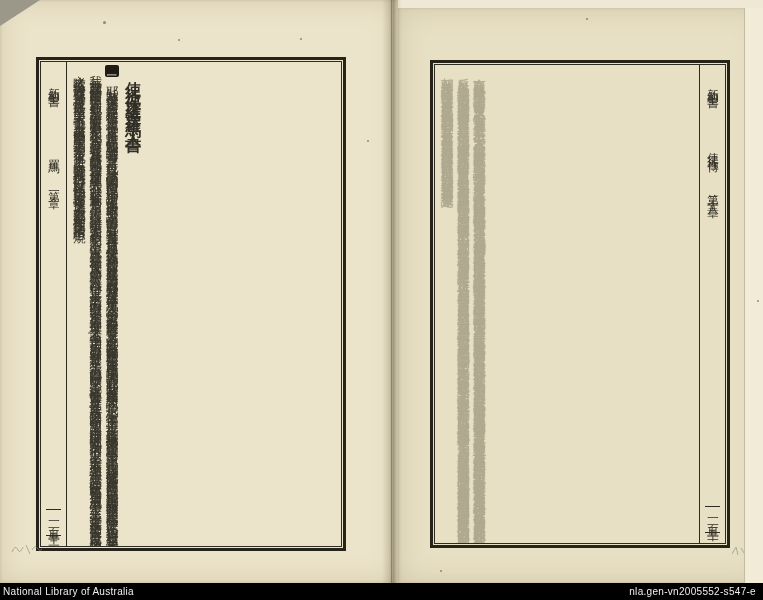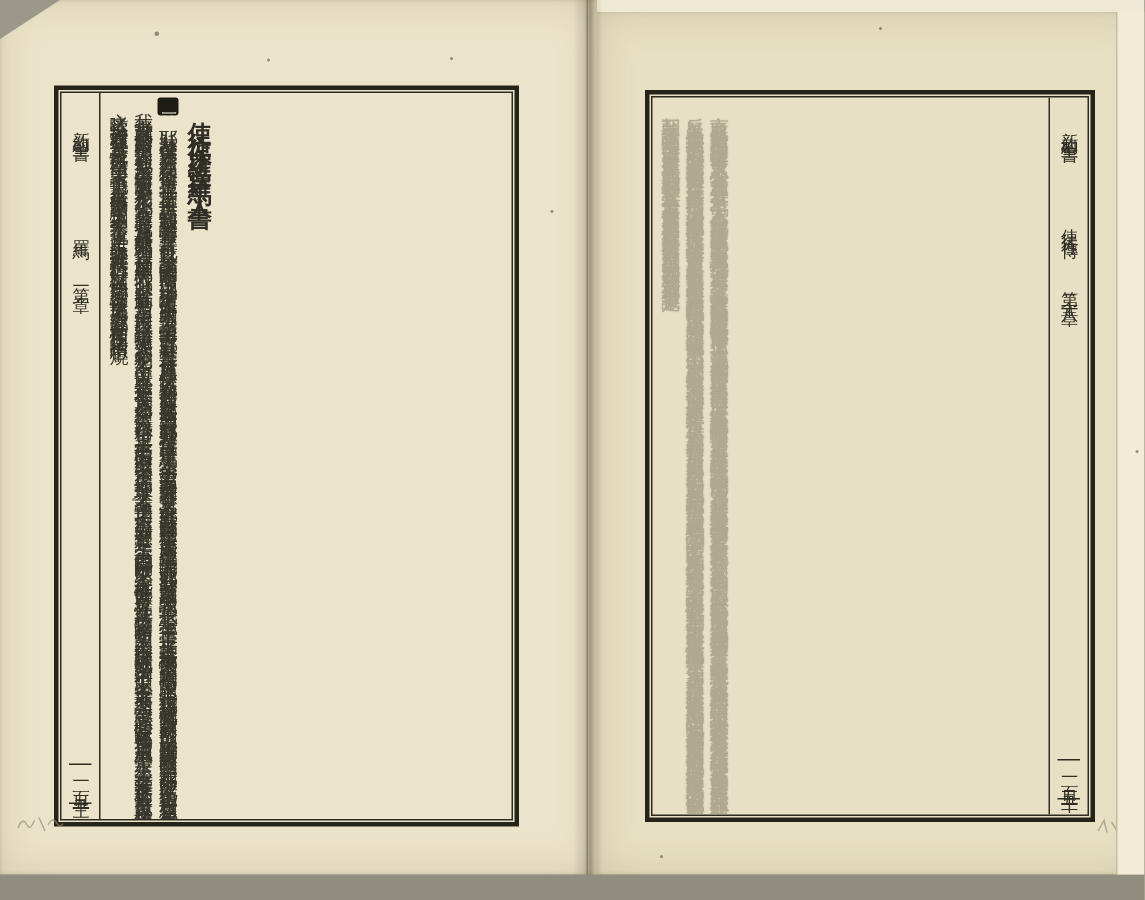--- a/index.html
+++ b/index.html
@@ -109,14 +109,18 @@
 
   <div class="speck" style="left:103px;top:21px;width:3px;height:3px"></div>
   <div class="speck" style="left:178px;top:39px;width:2px;height:2px"></div>
   <div class="speck" style="left:300px;top:38px;width:2px;height:2px"></div>
   <div class="speck" style="left:586px;top:18px;width:2px;height:2px"></div>
   <div class="speck" style="left:88px;top:332px;width:2px;height:2px"></div>
   <div class="speck" style="left:367px;top:140px;width:2px;height:2px"></div>
   <div class="speck" style="left:440px;top:570px;width:2px;height:2px"></div>
   <div class="speck" style="left:757px;top:300px;width:2px;height:2px"></div>
 
+  <div class="footer-bar">
+    <span>National Library of Australia</span>
+    <span>nla.gen-vn2005552-s547-e</span>
+  </div>
 
 </div>
 
 </body></html>

